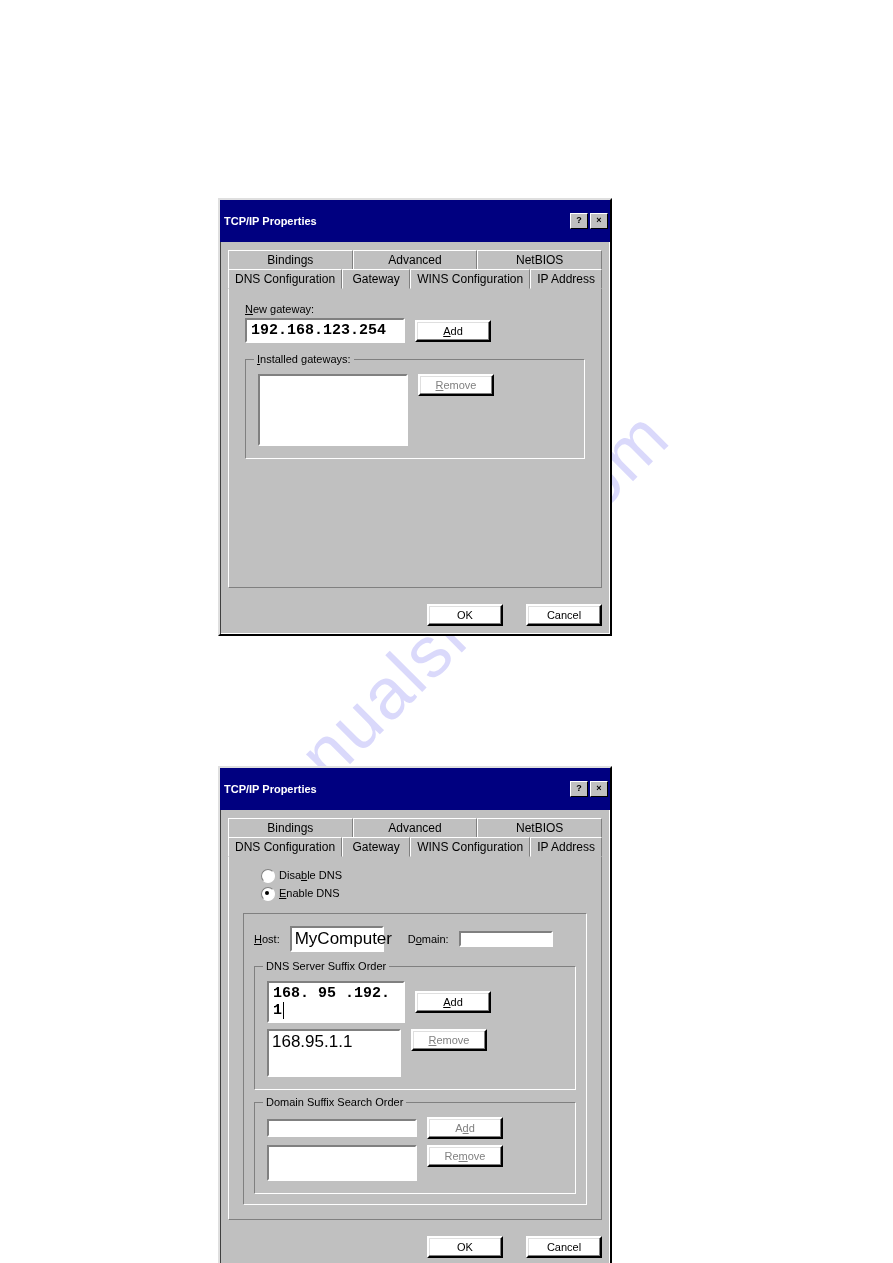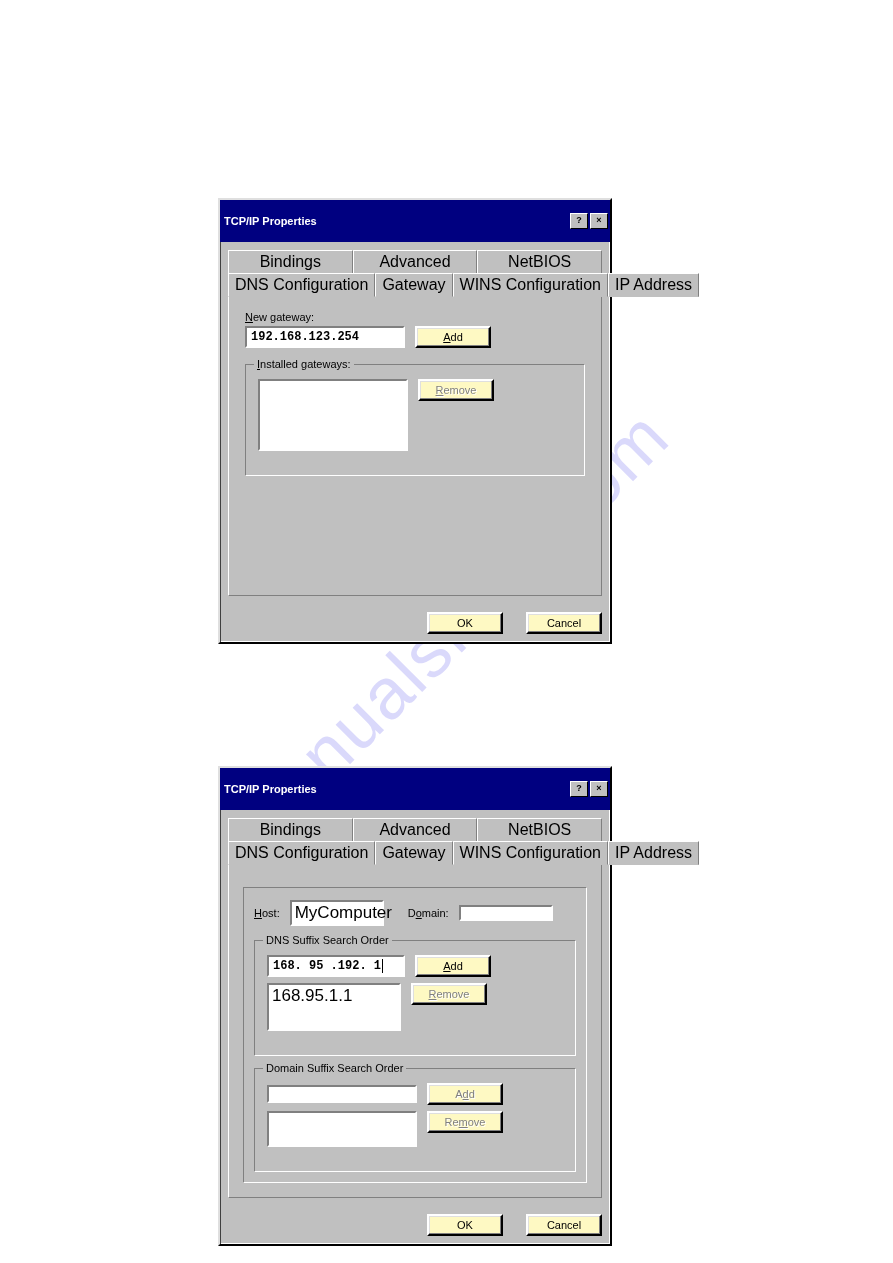--- a/index.html
+++ b/index.html
@@ -4,35 +4,35 @@
 <style>
 html,body{margin:0;padding:0;background:#fff;font-family:"MS Sans Serif",Tahoma,sans-serif;font-size:11px;color:#000;width:893px;height:1263px;position:relative}
 .watermark{position:absolute;left:50%;top:50%;transform:translate(-50%,-50%) rotate(-45deg);font-size:72px;color:rgba(88,80,236,.22);font-weight:400;white-space:nowrap;pointer-events:none;font-family:Arial,sans-serif;letter-spacing:2px}
 .dialog{position:absolute;left:218px;width:390px;background:#c0c0c0;border:2px solid;border-color:#dfdfdf #000 #000 #dfdfdf;box-shadow:1px 1px 0 #404040 inset,-1px -1px 0 #fff inset}
 .titlebar{background:#000080;color:#fff;height:18px;display:flex;align-items:center;padding:12px 2px;font-weight:bold}
 .titlebar .t{flex:1;padding-left:2px}
 .titlebar .tbtn{width:16px;height:14px;background:#c0c0c0;border:1px solid;border-color:#fff #000 #000 #fff;margin-left:2px;color:#000;font-size:9px;font-weight:bold;text-align:center;line-height:12px}
 .body{padding:8px}
 .tabs{display:flex;flex-wrap:wrap}
 .tabrow{display:flex;width:100%}
-.tab{background:#c0c0c0;border:1px solid;border-color:#fff #808080 #c0c0c0 #fff;padding:2px 6px;font-size:16px;flex:1;text-align:center;white-space:nowrap;margin-bottom:-1px}
+.tab{background:#c0c0c0;border:1px solid;border-color:#fff #808080 #c0c0c0 #fff;padding:2px 6px;font-size:12px;flex:1;text-align:center;white-space:nowrap;margin-bottom:-1px}
 .tab.active{border-bottom-color:#c0c0c0;position:relative;z-index:2;background:#c0c0c0}
 .panel{border:1px solid;border-color:#fff #808080 #808080 #fff;padding:14px 16px 18px;min-height:300px;box-sizing:border-box}
 .panel2{border:1px solid;border-color:#fff #808080 #808080 #fff;padding:10px 14px 14px;box-sizing:border-box}
 .desc{margin:0 0 26px 0;line-height:14px}
 .lbl{display:block;margin-bottom:3px}
 .u{text-decoration:underline}
 .inset{border:2px solid;border-color:#808080 #fff #fff #808080;background:#fff;box-sizing:border-box}
-.btn{border:2px solid;border-color:#fff #000 #000 #fff;background:#fef9c3;padding:3px 0;width:72px;text-align:center;box-shadow:-1px -1px 0 #808080 inset,1px 1px 0 #dfdfdf inset}
+.btn{border:2px solid;border-color:#fff #000 #000 #fff;background:#ffffff;padding:3px 0;width:72px;text-align:center;box-shadow:-1px -1px 0 #808080 inset,1px 1px 0 #dfdfdf inset}
 .btn.disabled{color:#808080;text-shadow:1px 1px 0 #fff}
-.groupbox{border:1px solid;border-color:#808080 #fff #fff #808080;padding:14px 12px 24px;position:relative;margin-top:8px}
+.groupbox{border:1px solid;border-color:#808080 #fff #fff #808080;padding:14px 12px 12px;position:relative;margin-top:8px}
 .groupbox .legend{position:absolute;top:-7px;left:8px;background:#c0c0c0;padding:0 3px}
 .row{display:flex;align-items:center;gap:10px}
 .footer{display:flex;justify-content:flex-end;gap:23px;padding:8px}
-.ipbox{font-family:"Courier New",monospace;font-weight:bold;font-size:12px;padding:2px 4px;letter-spacing:0}
+.ipbox{font-family:"Courier New",monospace;font-weight:bold;font-size:15px;padding:2px 4px;letter-spacing:0}
 .radio{width:12px;height:12px;border-radius:50%;border:1px solid;border-color:#808080 #fff #fff #808080;background:#fff;display:inline-block;position:relative;vertical-align:middle;margin-right:4px}
 .radio.on::after{content:"";width:4px;height:4px;background:#000;border-radius:50%;position:absolute;left:3px;top:3px}
 .txt{padding:1px 3px;font-size:17px}
 .list{height:48px}
 .list2{height:36px}
 </style>
 </head>
 <body>
 
 <div class="watermark">manualshive.com</div>
@@ -94,30 +94,34 @@
         <div class="tab">NetBIOS</div>
       </div>
       <div class="tabrow">
         <div class="tab active">DNS Configuration</div>
         <div class="tab">Gateway</div>
         <div class="tab">WINS Configuration</div>
         <div class="tab">IP Address</div>
       </div>
     </div>
     <div class="panel2">
+      <div style="margin:2px 0 0 18px">
+        <div style="margin-bottom:4px"><span class="radio"></span><span>Disa<span class="u">b</span>le DNS</span></div>
+        <div><span class="radio on"></span><span><span class="u">E</span>nable DNS</span></div>
+      </div>
       <div class="groupbox" style="margin-top:12px;padding:12px 10px 10px">
         <div class="row" style="margin-bottom:14px">
           <span><span class="u">H</span>ost:</span>
           <div class="inset txt" style="width:94px">MyComputer</div>
           <span style="margin-left:14px">D<span class="u">o</span>main:</span>
           <div class="inset txt" style="width:94px;height:16px"></div>
         </div>
 
         <div class="groupbox" style="margin-top:6px">
-          <span class="legend">DNS Suffix Search Order</span>
+          <span class="legend">DNS Server Suffix Order</span>
           <div class="row" style="margin-bottom:6px">
             <div class="inset ipbox" style="width:138px"><span>168. 95 .192.  1</span><span style="border-right:1px solid #000;margin-left:1px"></span></div>
             <div class="btn"><span class="u">A</span>dd</div>
           </div>
           <div class="row">
             <div class="inset txt list" style="width:134px">168.95.1.1</div>
             <div class="btn disabled" style="align-self:flex-start"><span style="text-decoration:underline">R</span>emove</div>
           </div>
         </div>
 

